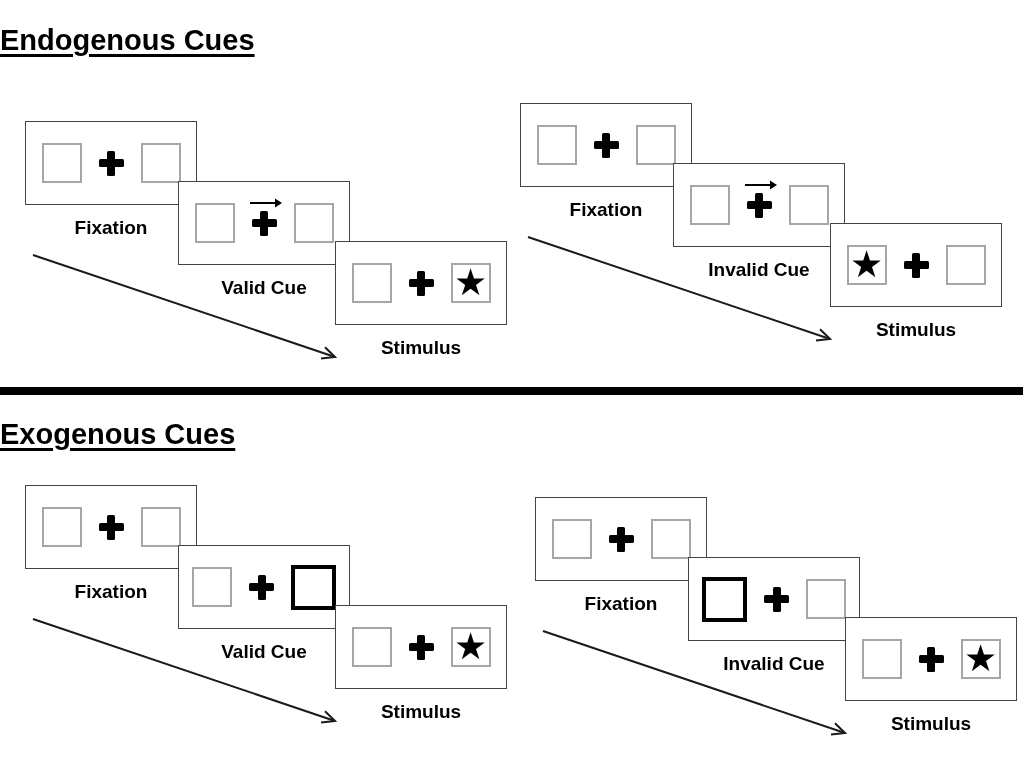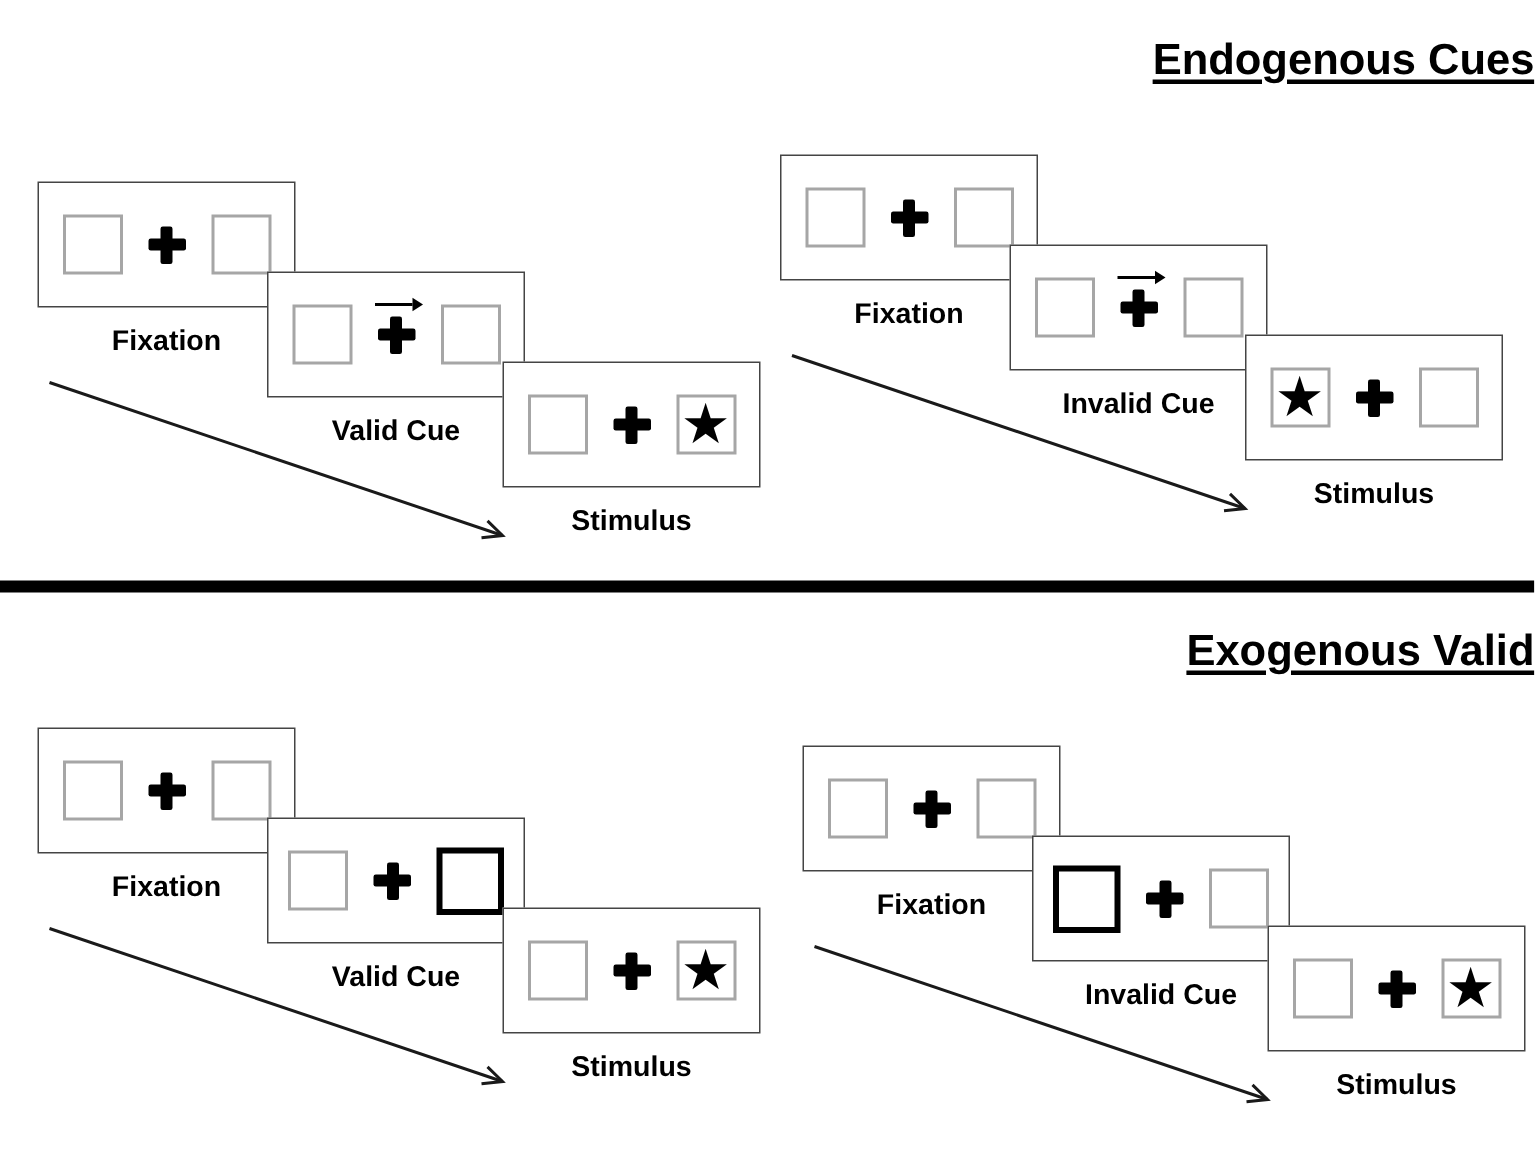--- a/index.html
+++ b/index.html
@@ -6,21 +6,21 @@
   #page{
     position:relative;
     width:1023px;height:767px;
     background:#ffffff;
     font-family:"Liberation Sans", sans-serif;
     color:#000;
     overflow:hidden;
   }
   .section-title{
     position:absolute;left:0;width:100%;
-    text-align:right;
+    text-align:left;
     font-size:29px;font-weight:bold;
     text-decoration:underline;
     text-decoration-thickness:2.5px;
     text-underline-offset:4px;
     letter-spacing:0px;
   }
   #title-endo{top:24px;}
   #title-exo{top:418px;}
   .divider{
     position:absolute;left:0;top:387px;
@@ -155,21 +155,21 @@
         </div>
       <div class="box"></div>
     </div>
     <div class="plabel l1">Fixation</div>
     <div class="plabel l2">Invalid Cue</div>
     <div class="plabel l3">Stimulus</div>
   </div>
 
   <div class="divider"></div>
 
-  <div class="section-title" id="title-exo">Exogenous Valid</div>
+  <div class="section-title" id="title-exo">Exogenous Cues</div>
 
   <div class="sequence" id="seq-exo-valid">
     <svg class="timeline-arrow" width="330" height="132" viewBox="0 0 330 132">
       <line x1="8" y1="8" x2="310" y2="110" stroke="#1a1a1a" stroke-width="2"></line>
       <polyline points="296,111.5 310,110 300,100.3" fill="none" stroke="#1a1a1a" stroke-width="2"></polyline>
     </svg>
     <div class="panel p1">
       <div class="box"></div>
       <div class="cross-wrap">
           <div class="cross"></div>

